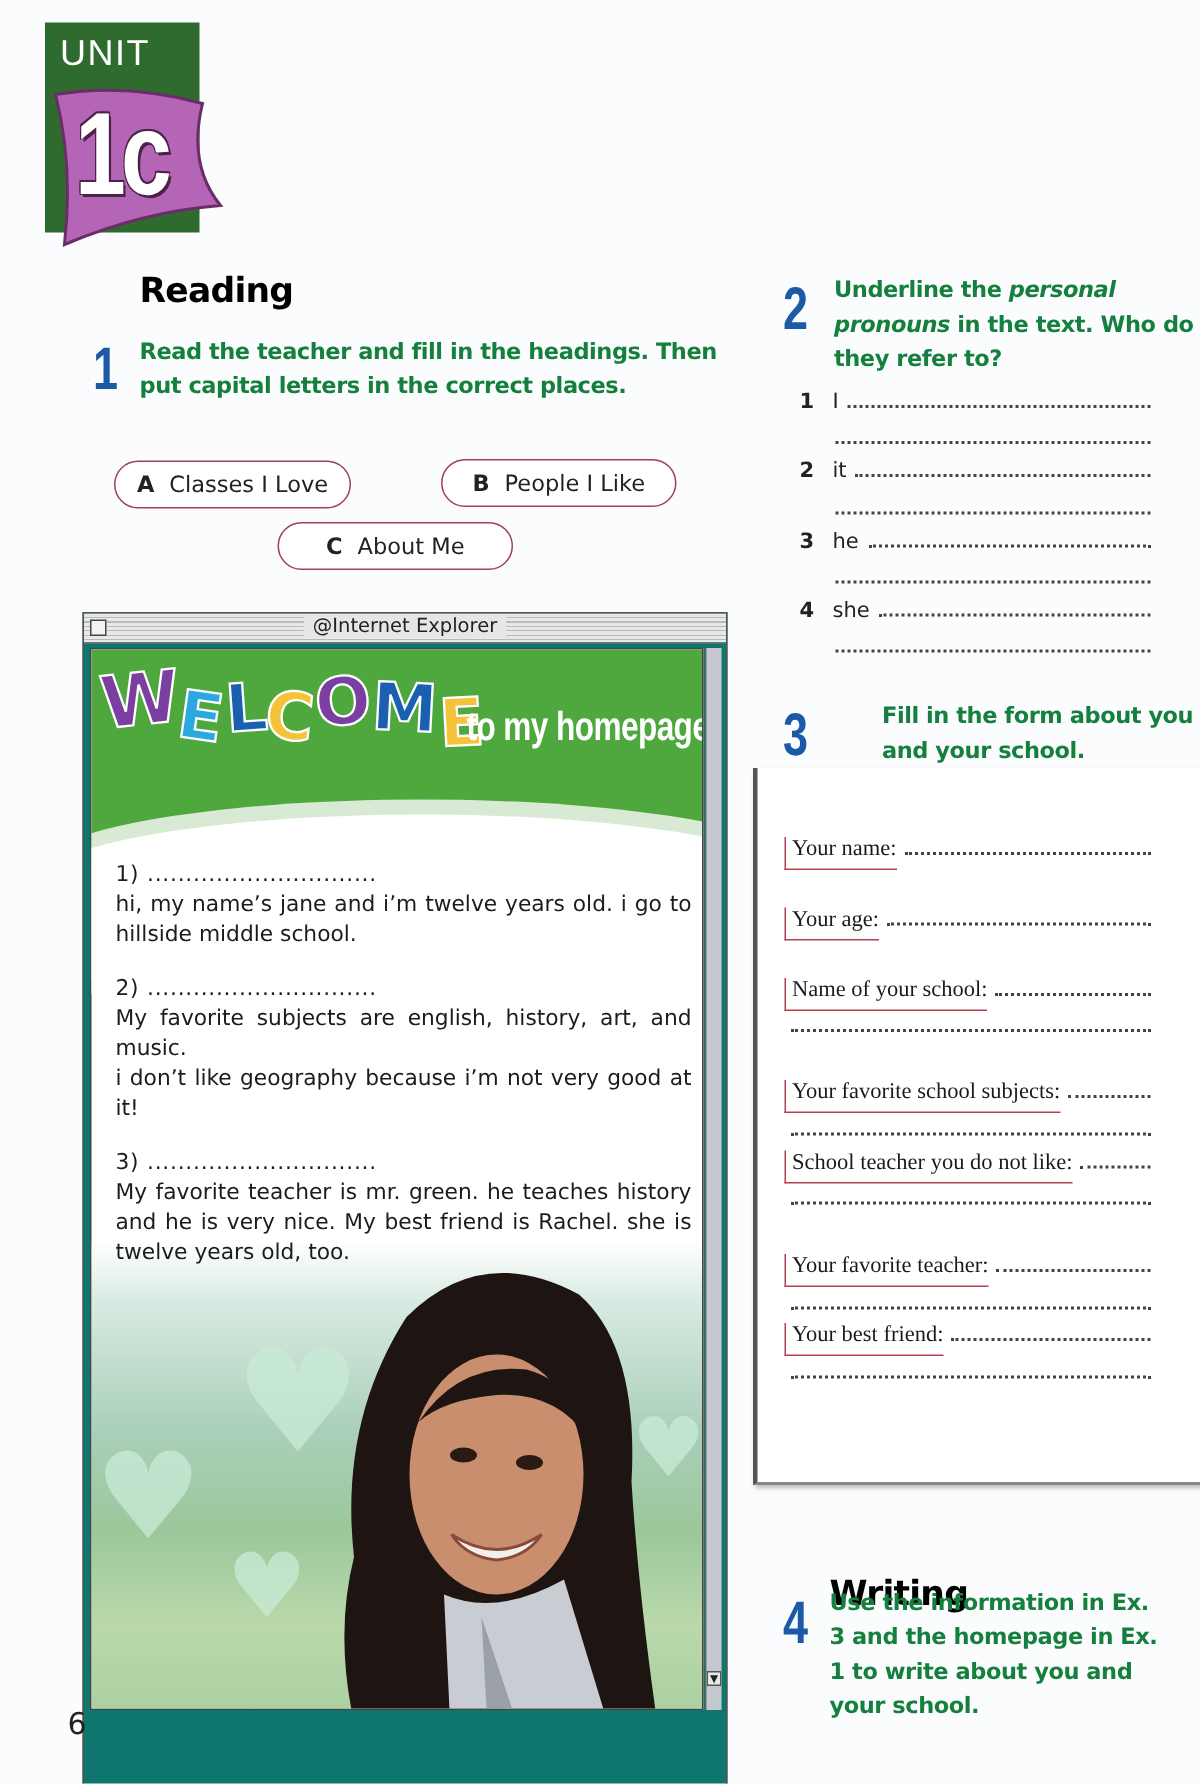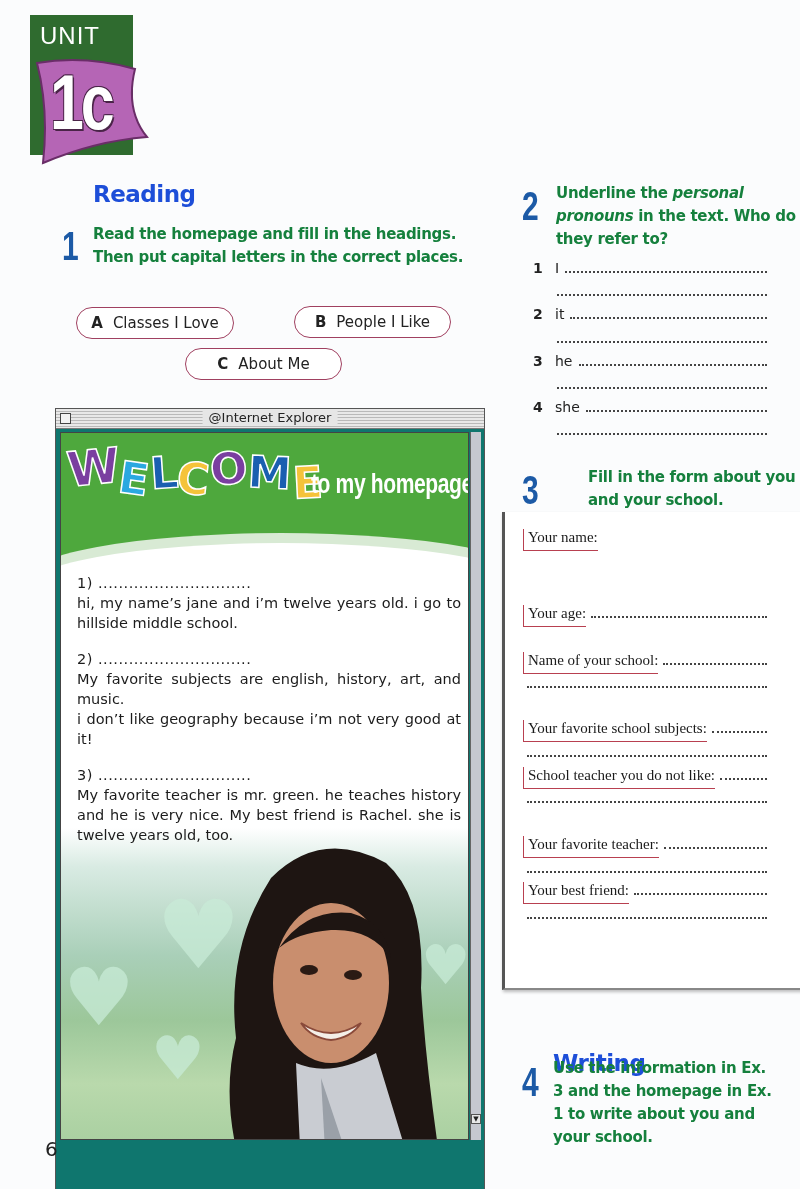--- a/index.html
+++ b/index.html
@@ -7,21 +7,21 @@
   body { position: relative; font-family: "DejaVu Sans", sans-serif; color: #1f1f1f; }
 
   
   .unit-badge { position: absolute; left: 30px; top: 15px; width: 120px; height: 150px; }
   .unit-green { position: absolute; left: 0; top: 0; width: 103px; height: 140px; background: #2f6b2f; }
   .unit-label { position: absolute; left: 10px; top: 7px; font-family: "Liberation Sans", sans-serif; font-size: 24px; color: #ffffff; letter-spacing: 1px; }
   .unit-flag { position: absolute; left: 5px; top: 40px; width: 115px; height: 110px; }
   .unit-num { position: absolute; left: 20px; top: 48px; font-family: "Liberation Sans", sans-serif; font-weight: bold; font-size: 78px; color: #ffffff; letter-spacing: -4px; line-height: 1; text-shadow: 2px 2px 0 #4a2448, -1px -1px 0 #4a2448, 1px -1px 0 #4a2448, -1px 1px 0 #4a2448; transform: scaleX(0.78); transform-origin: left top; }
 
   
-  .section-title { position: absolute; font-family: "DejaVu Sans", sans-serif; font-weight: bold; font-size: 23px; color: #1d4ed8; letter-spacing: -0.5px; }
+  .section-title { position: absolute; font-family: "DejaVu Sans", sans-serif; font-weight: bold; font-size: 23px; color: #000000; letter-spacing: -0.5px; }
   .ex-num { position: absolute; font-family: "Liberation Sans", sans-serif; font-weight: bold; font-size: 40px; color: #1c5aa6; transform: scaleX(0.75); transform-origin: left top; line-height: 1; }
   .ex-text { position: absolute; font-family: "DejaVu Sans", sans-serif; font-weight: bold; font-size: 15px; line-height: 23px; color: #15803d; letter-spacing: -0.3px; }
   .ex-text em { font-style: italic; }
 
   
   .pill { position: absolute; height: 32px; border: 1.5px solid #a04060; border-radius: 18px; display: flex; align-items: center; justify-content: center; font-family: "DejaVu Sans", sans-serif; font-size: 15px; color: #222; background: #fff; cursor: pointer; }
   .pill .letter { font-weight: bold; margin-right: 10px; }
 
   
   .browser { position: absolute; left: 55px; top: 408px; width: 430px; height: 845px; border: 1.5px solid #555; background: #0f766e; }
@@ -78,21 +78,21 @@
   <div class="unit-green"></div>
   <span class="unit-label">UNIT</span>
   <svg class="unit-flag" viewBox="0 0 115 110">
     <path d="M2,8 Q50,0 100,14 Q90,55 112,82 Q60,86 8,108 Q14,55 2,8 Z" fill="#b565b5" stroke="#6a2d68" stroke-width="2"></path>
   </svg>
   <span class="unit-num">1c</span>
 </div>
 
 <div class="section-title" style="left:93px; top:181px;">Reading</div>
 <div class="ex-num" style="left:62px; top:226px;">1</div>
-<div class="ex-text" style="left:93px; top:223px; width:385px;">Read the homepage and fill in the headings. Then put capital letters in the correct places.</div>
+<div class="ex-text" style="left:93px; top:223px; width:385px;">Read the teacher and fill in the headings. Then put capital letters in the correct places.</div>
 
 <div class="pill" style="left:76px; top:307px; width:158px;">
   <span class="letter">A</span>
   <span>Classes I Love</span>
 </div>
 <div class="pill" style="left:294px; top:306px; width:157px;">
   <span class="letter">B</span>
   <span>People I Like</span>
 </div>
 <div class="pill" style="left:185px; top:348px; width:157px;">
@@ -188,21 +188,21 @@
   <span class="w">she</span>
   <span class="dots"></span>
 </div>
 <div class="dotline" style="left:557px; top:433px; width:210px;"></div>
 
 <div class="ex-num" style="left:522px; top:470px;">3</div>
 <div class="ex-text" style="left:588px; top:466px; width:220px;">Fill in the form about you and your school.</div>
 
 <div class="form-card"></div>
 
-<div class="field" style="top:529px;flex-direction:column;">
+<div class="field" style="top:558px;">
   <span class="lbl">Your name:</span>
   <span class="dots"></span>
 </div>
 <div class="field" style="top:605px;">
   <span class="lbl">Your age:</span>
   <span class="dots"></span>
 </div>
 <div class="field" style="top:652px;">
   <span class="lbl">Name of your school:</span>
   <span class="dots"></span>

